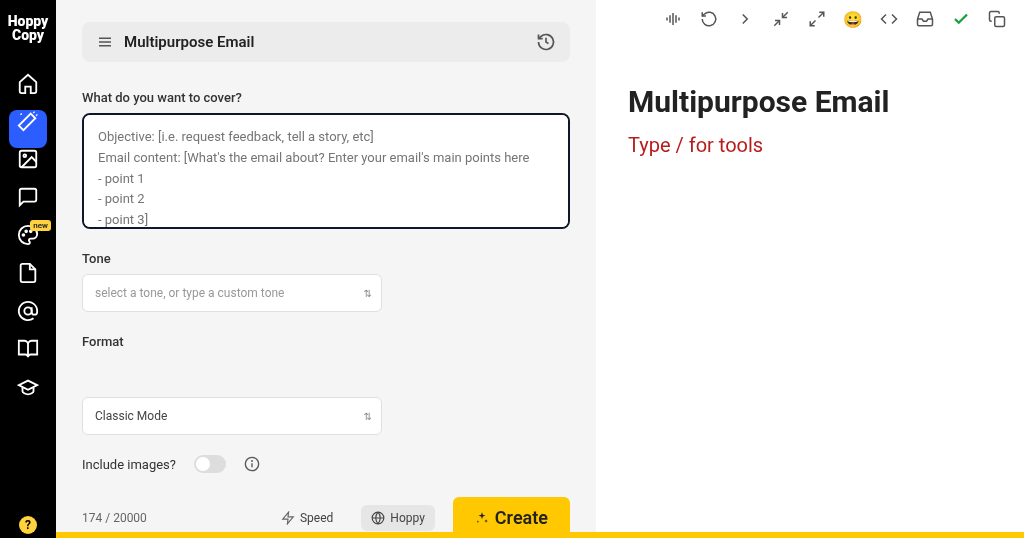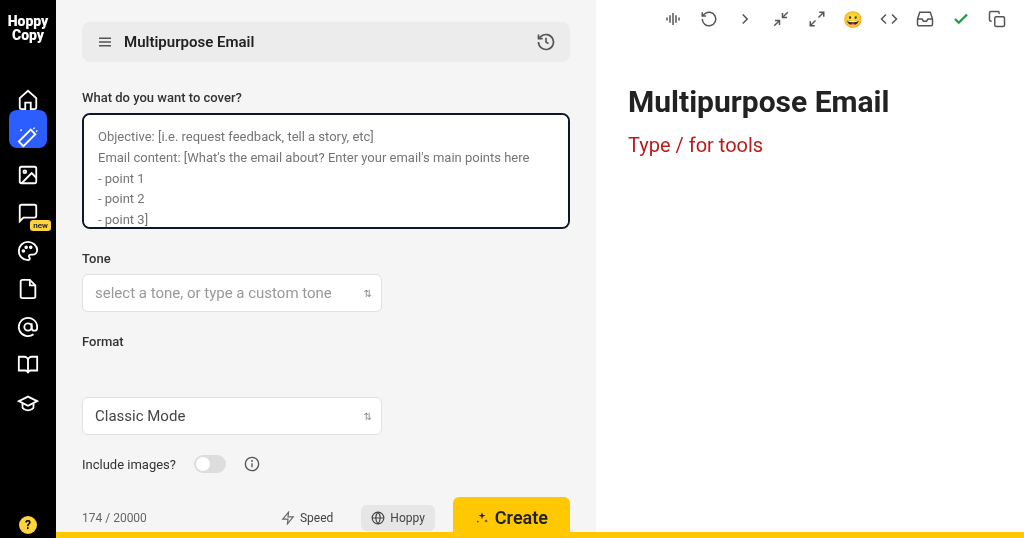--- a/index.html
+++ b/index.html
@@ -23,21 +23,21 @@
     font-family: Georgia, "Times New Roman", serif;
     font-weight: 900;
     font-size: 14px;
     line-height: 1;
     text-align: center;
     color: #fff;
     margin-bottom: 30px;
   }
   .nav-item {
     width: 38px; height: 38px;
-    display: flex; align-items: flex-end; justify-content: center;
+    display: flex; align-items: flex-start; justify-content: center;
     border-radius: 8px;
     cursor: pointer;
     position: relative;
   }
   .nav-item svg { width: 22px; height: 22px; }
   .nav-item.active { background: #2b5dff; }
   .badge-new {
     position: absolute;
     top: -4px; right: -4px;
     background: #ffd33d;
@@ -101,21 +101,21 @@
     width: 300px;
   }
   .select-wrap.narrow { width: 300px; margin-top: 40px; }
   .select {
     width: 100%;
     height: 38px;
     background: #fff;
     border: 1px solid #e0e0e0;
     border-radius: 6px;
     padding: 0 30px 0 12px;
-    font-size: 15px;
+    font-size: 12px;
     color: #444;
     appearance: none;
     cursor: pointer;
   }
   .select::placeholder { color: #999; }
   .select-caret {
     position: absolute;
     right: 10px; top: 50%;
     transform: translateY(-50%);
     pointer-events: none;

